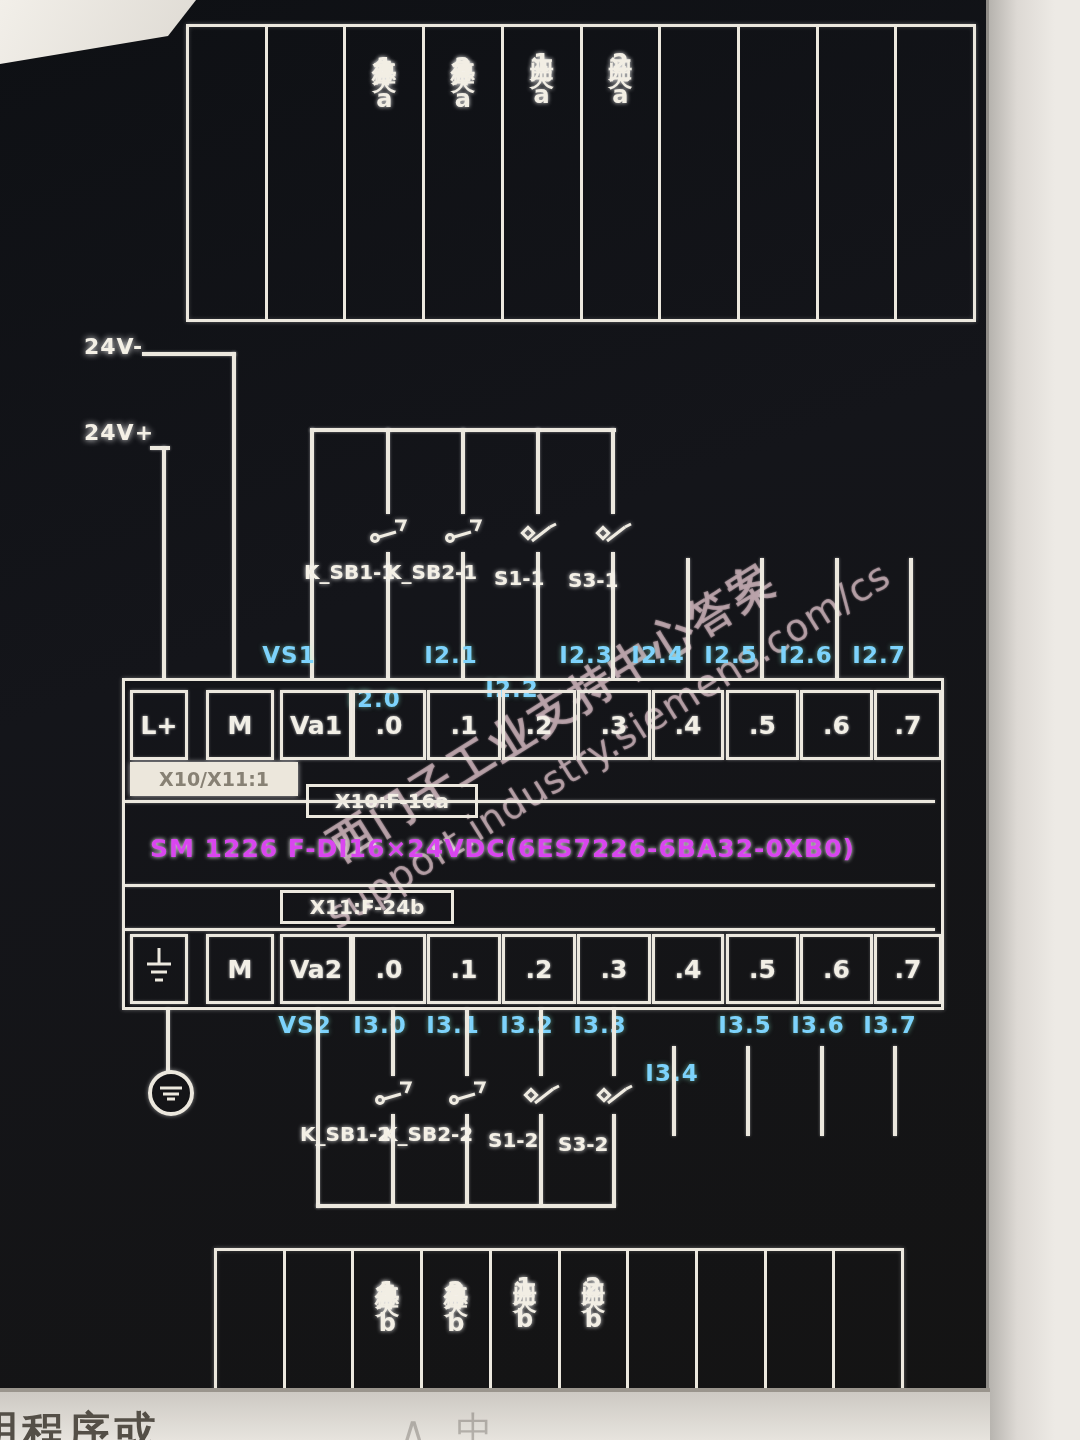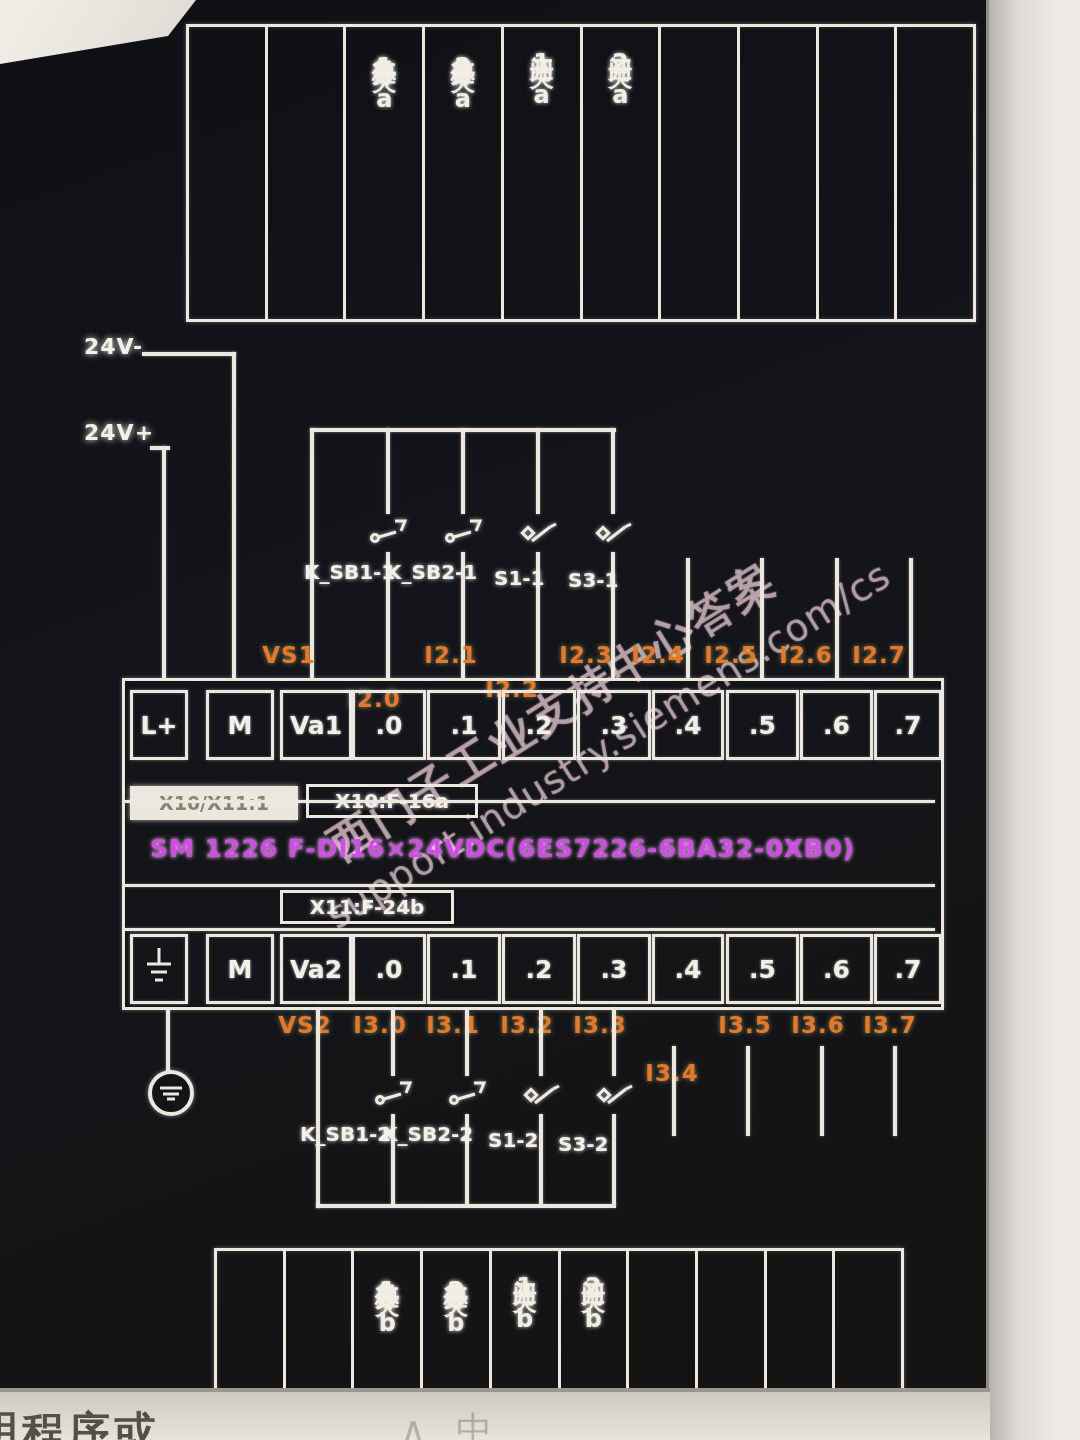--- a/index.html
+++ b/index.html
@@ -11,21 +11,21 @@
   .wire{position:absolute;background:#ece8de;box-shadow:0 0 3px rgba(255,255,255,.45);z-index:2;}
   .cell{
     position:absolute;height:64px;border:3px solid #ece8de;z-index:2;
     display:flex;align-items:center;justify-content:center;
     color:#f2efe6;font-size:25px;font-weight:bold;
     text-shadow:0 0 3px rgba(255,255,255,.75);
     box-shadow:0 0 3px rgba(255,255,255,.4), inset 0 0 3px rgba(255,255,255,.25);
   }
   .cyan-label{
     position:absolute;width:76px;text-align:center;z-index:2;
-    color:#f97316;font-size:23px;font-weight:bold;letter-spacing:1px;
+    color:#7dd3fc;font-size:23px;font-weight:bold;letter-spacing:1px;
     text-shadow:0 0 5px rgba(150,255,220,.55);
   }
   .wlabel{
     position:absolute;color:#f4f0e6;font-size:20px;font-weight:bold;z-index:2;
     text-shadow:0 0 4px rgba(255,255,255,.85);white-space:nowrap;
   }
   .pwr-label{
     position:absolute;color:#f4f0e6;font-size:22px;font-weight:bold;z-index:2;
     text-shadow:0 0 6px rgba(255,255,255,.95);letter-spacing:1px;
   }
@@ -213,21 +213,21 @@
     <div class="cell" style="left: 352px; top: 690px; width: 68px;">.0</div>
     <div class="cell" style="left: 427px; top: 690px; width: 68px;">.1</div>
     <div class="cell" style="left: 502px; top: 690px; width: 68px;">.2</div>
     <div class="cell" style="left: 577px; top: 690px; width: 68px;">.3</div>
     <div class="cell" style="left: 652px; top: 690px; width: 66px;">.4</div>
     <div class="cell" style="left: 726px; top: 690px; width: 67px;">.5</div>
     <div class="cell" style="left: 800px; top: 690px; width: 67px;">.6</div>
     <div class="cell" style="left: 874px; top: 690px; width: 62px;">.7</div>
   </div>
 
-<div class="highlight-box" style="left:130px;top:762px;width:168px;margin-top:24px;">X10/X11:1</div>
+<div class="highlight-box" style="left:130px;top:762px;width:168px;">X10/X11:1</div>
 <div class="conn-cell" style="left:306px;top:784px;width:166px;">
   <span class="wlabel" style="position:static;">X10:F-16a</span>
 </div>
 <div class="hline" style="left:125px;top:800px;width:810px;"></div>
 <span class="module-text" style="left:150px;top:834px;">SM 1226 F-DI16×24VDC(6ES7226-6BA32-0XB0)</span>
 <div class="hline" style="left:125px;top:884px;width:810px;"></div>
 <div class="conn-cell" style="left:280px;top:890px;width:168px;">
   <span class="wlabel" style="position:static;">X11:F-24b</span>
 </div>
 <div class="hline" style="left:125px;top:928px;width:810px;"></div>

